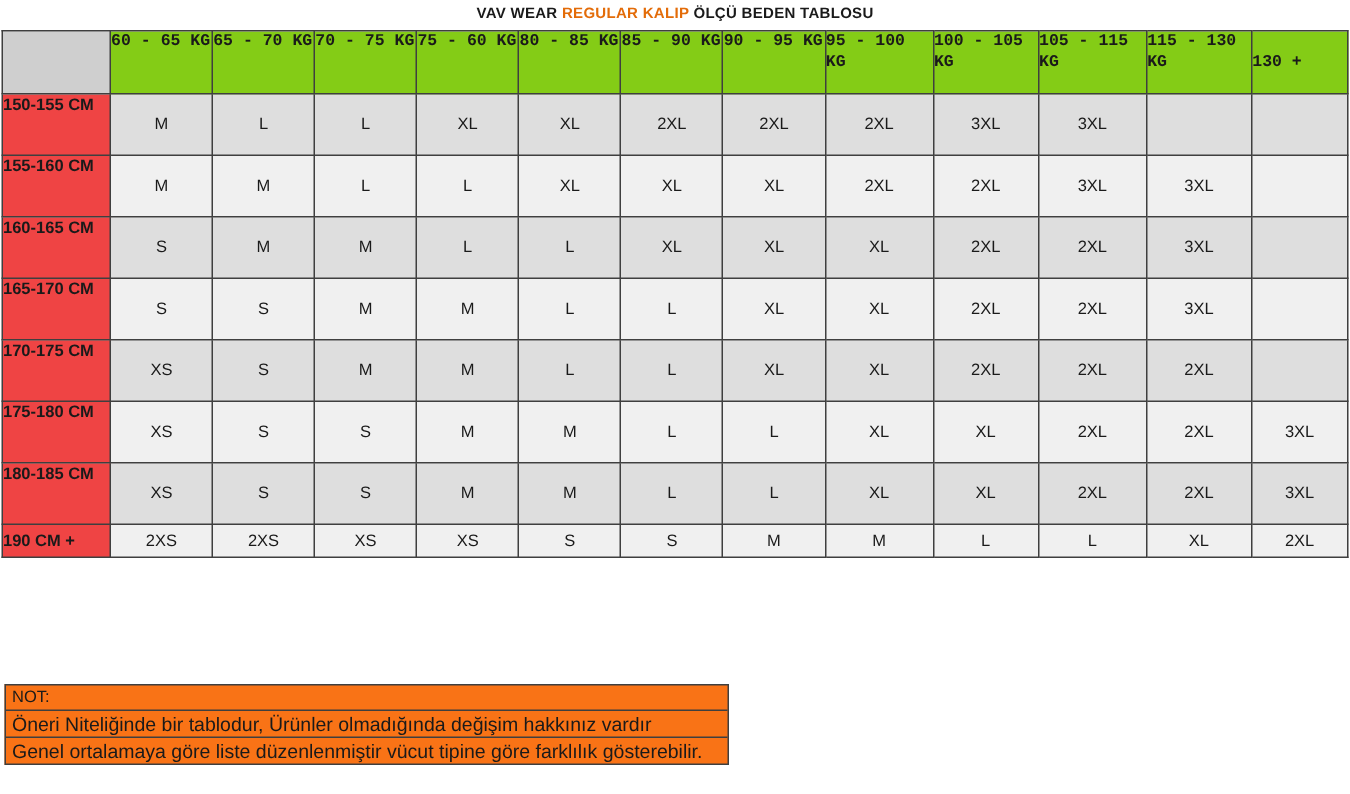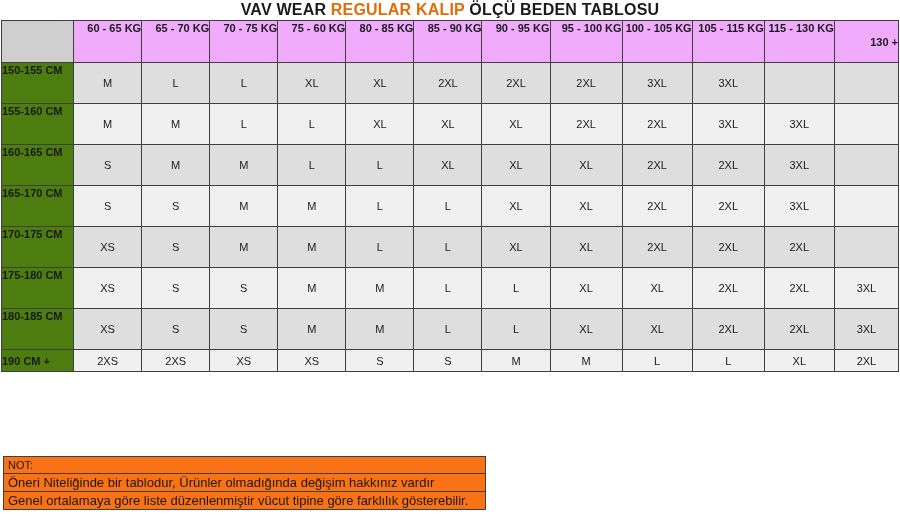--- a/index.html
+++ b/index.html
@@ -17,21 +17,21 @@
     height: 529px;
     background: #ffffff;
     overflow: hidden;
   }
 
   
   .title-bar {
     height: 20px;
     line-height: 20px;
     text-align: center;
-    font-size: 16px;
+    font-size: 10px;
     font-weight: bold;
     color: #1a1a1a;
     letter-spacing: 0.2px;
   }
   .title-bar .accent { color: #e36c09; }
 
   
   table.size-table {
     border-collapse: collapse;
     width: 898px;
@@ -46,38 +46,39 @@
   }
 
   
   .corner {
     background: #cfcfcf;
     width: 72px;
   }
 
   
   .wcol {
-    background: #f0abfc;
+    background: #84cc16;
     font-weight: bold;
     font-size: 11px;
-    text-align: right;
+    text-align: left;
     padding: 4px 5px 4px 6px;
     vertical-align: top;
     line-height: 14px;
     height: 42px;
+    font-family: Liberation Mono, monospace;
   }
   .wcol.single {
     vertical-align: middle;
     line-height: 14px;
     margin-left: 42px;
   }
 
   
   .hrow {
-    background: #4d7c0f;
+    background: #ef4444;
     font-weight: bold;
     font-size: 11px;
     text-align: left;
     padding: 4px 5px 4px 6px;
     vertical-align: top;
     line-height: 15px;
   }
   .hrow.single {
     vertical-align: middle;
     margin-left: 39px;

